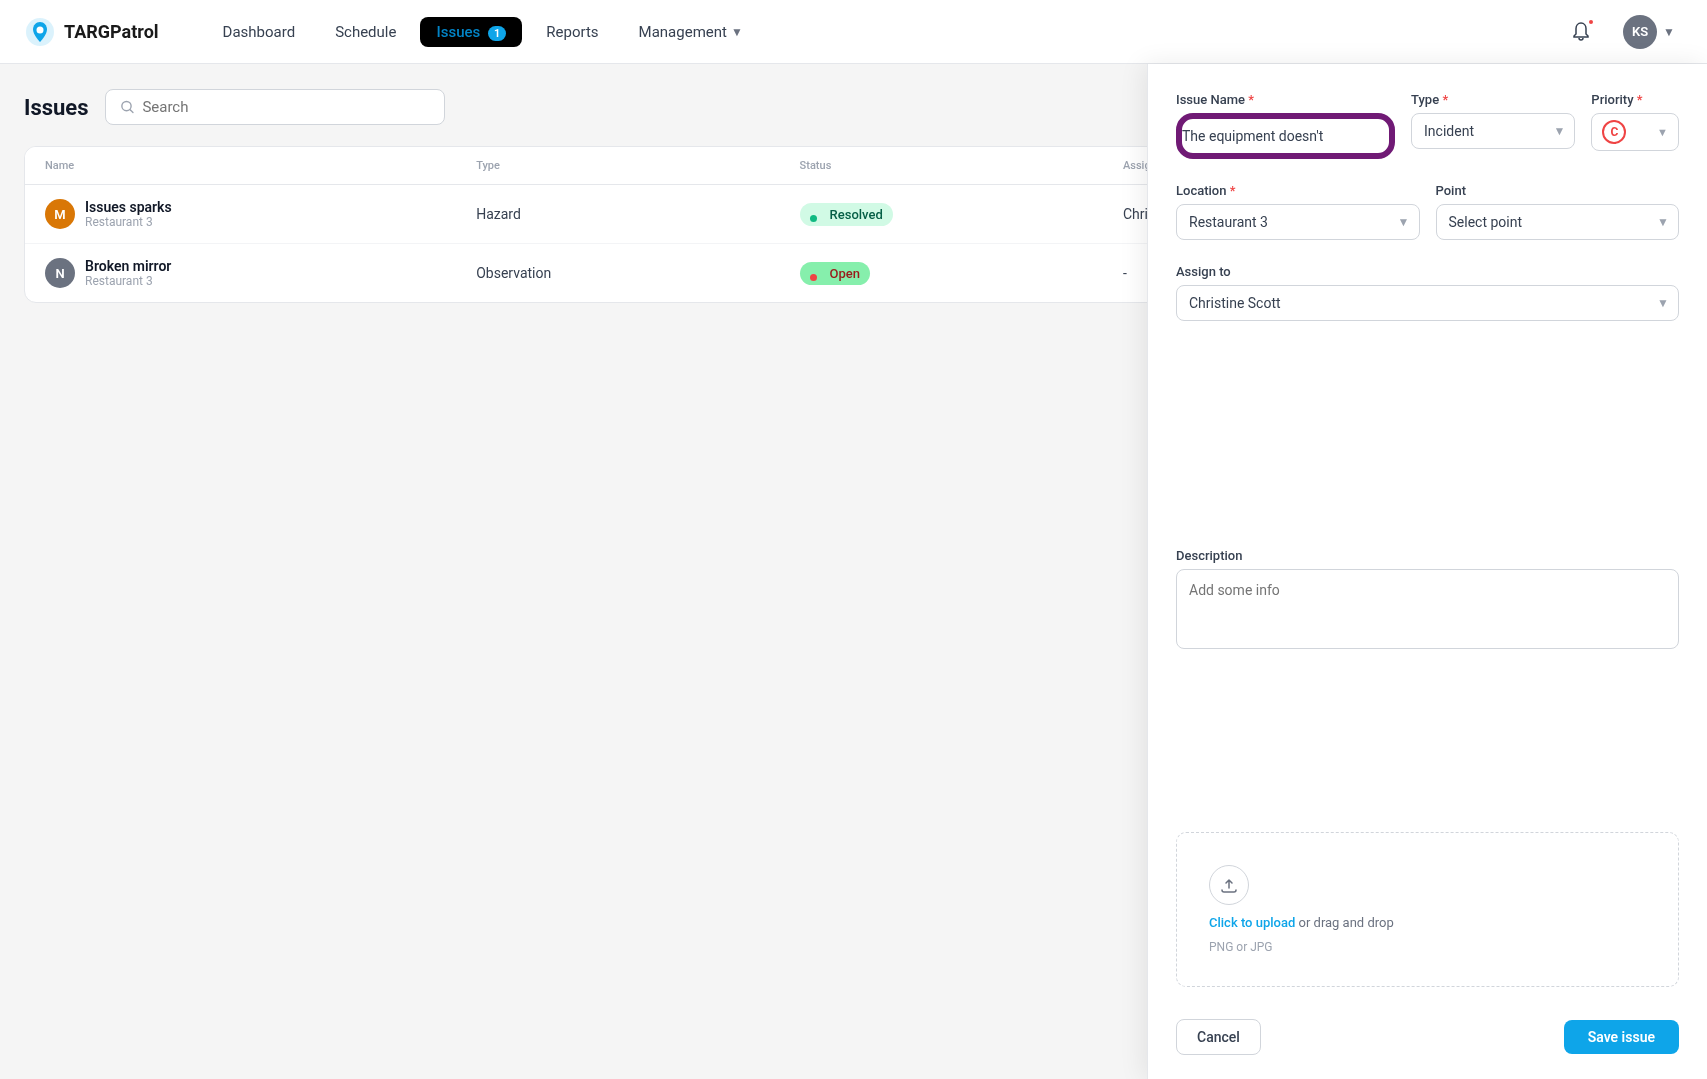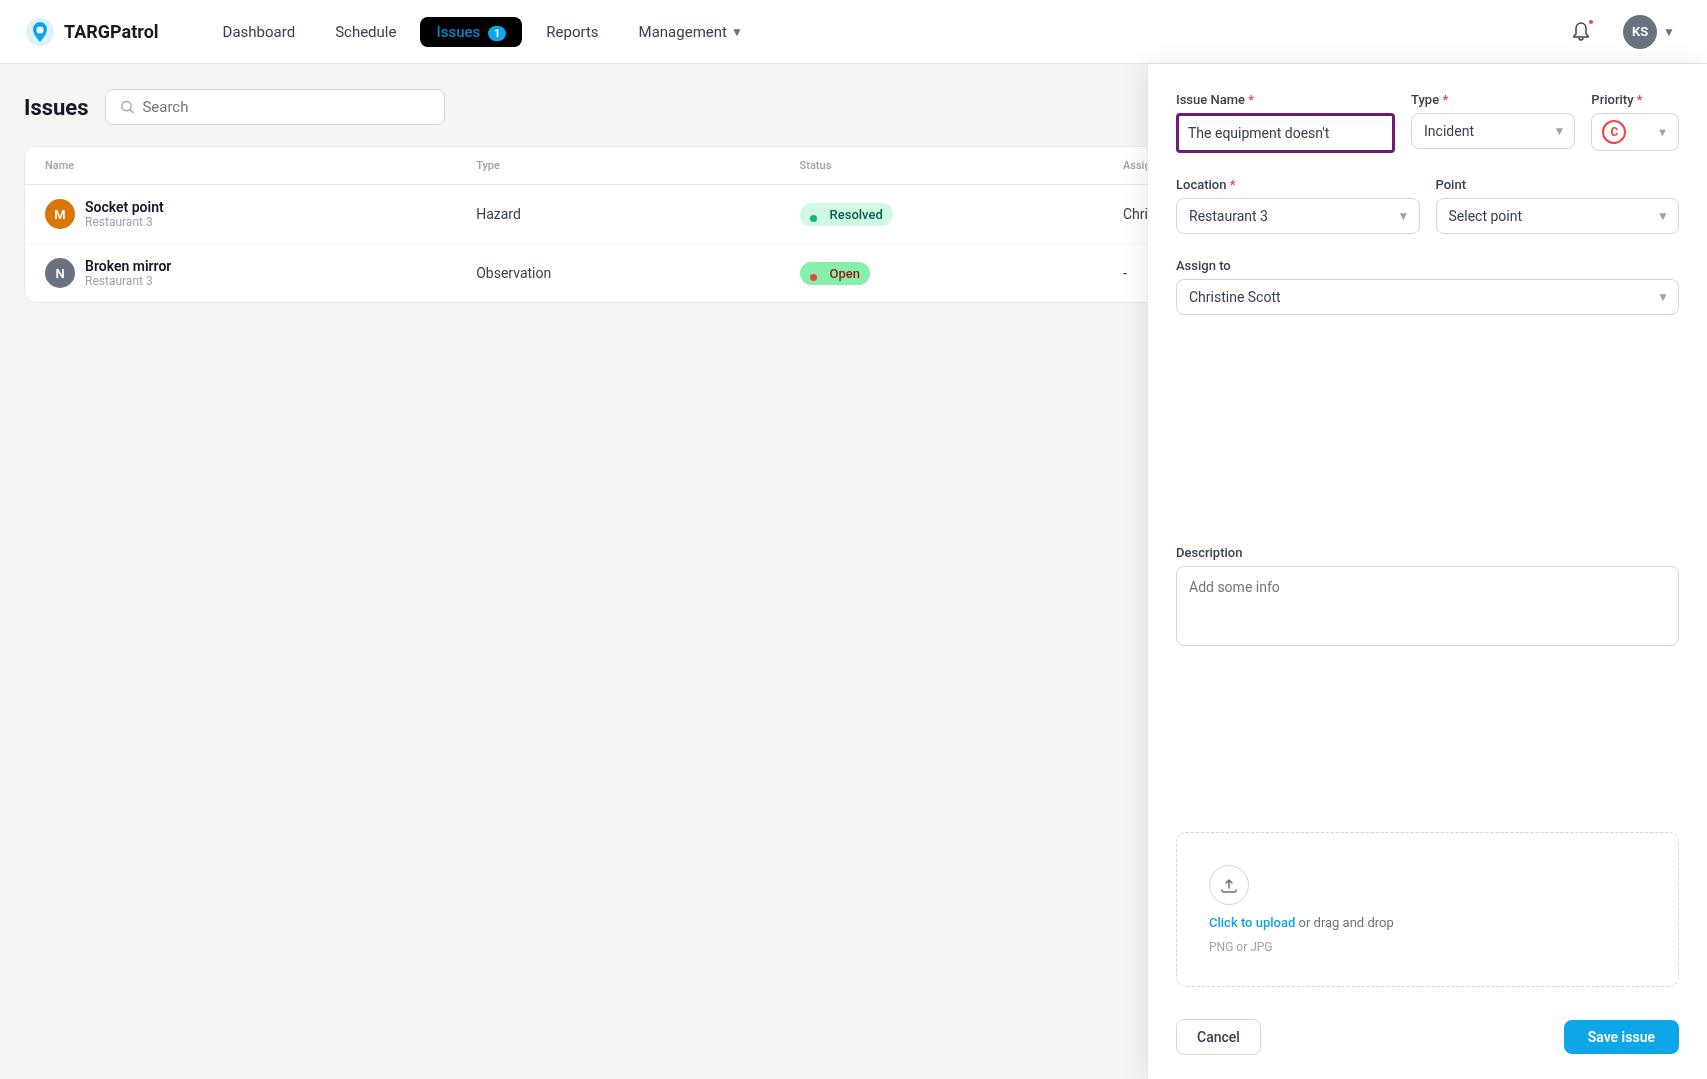--- a/index.html
+++ b/index.html
@@ -330,23 +330,23 @@
       gap: 6px;
       flex: 1;
     }
     .form-label {
       font-size: 13px;
       font-weight: 500;
       color: #374151;
     }
     .required-star { color: #ef4444; }
     .form-input {
-      border: 3px solid #701a75;
-      border-radius: 4px;
-      padding: 9px 9px;
+      border: 6px solid #701a75;
+      border-radius: 17px;
+      padding: 9px 0;
       font-size: 14px;
       color: #374151;
       outline: none;
       width: 100%;
     }
     .form-select {
       border: 1px solid #d1d5db;
       border-radius: 8px;
       padding: 9px 12px;
       font-size: 14px;
@@ -549,21 +549,21 @@
       <div class="th">Type</div>
       <div class="th">Status</div>
       <div class="th">Assigned to</div>
       <div class="th"></div>
     </div>
 
     <div class="table-row">
       <div class="issue-name">
         <div class="issue-avatar" style="background:#d97706;">M</div>
         <div>
-          <div class="issue-title">Socket point</div>
+          <div class="issue-title">Issues sparks</div>
           <div class="issue-sub">Restaurant 3</div>
         </div>
       </div>
       <div class="cell-text">Hazard</div>
       <div>
         <span class="status-badge status-resolved">
           <span class="status-dot dot-green"></span>
           <span>Resolved</span>
         </span>
       </div>

